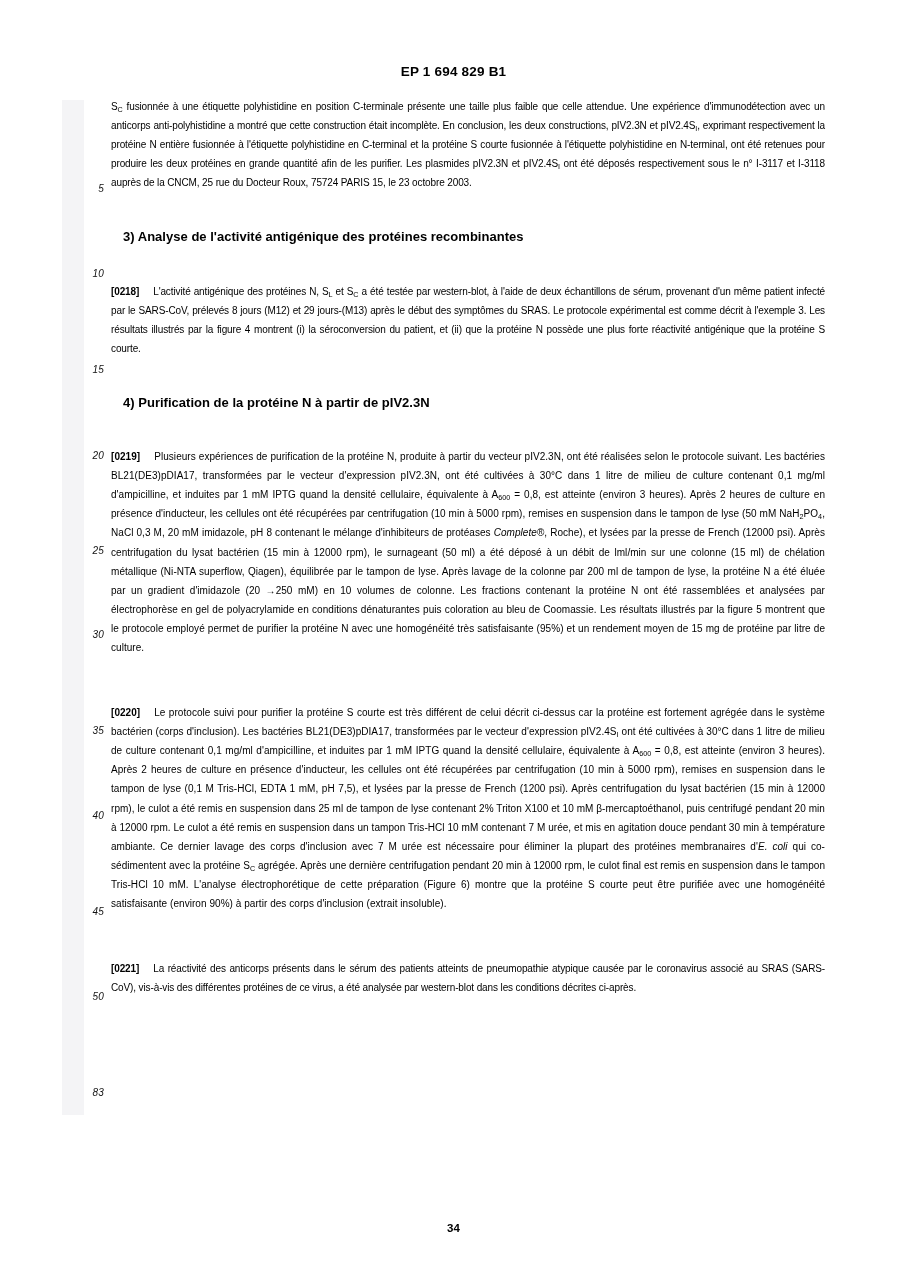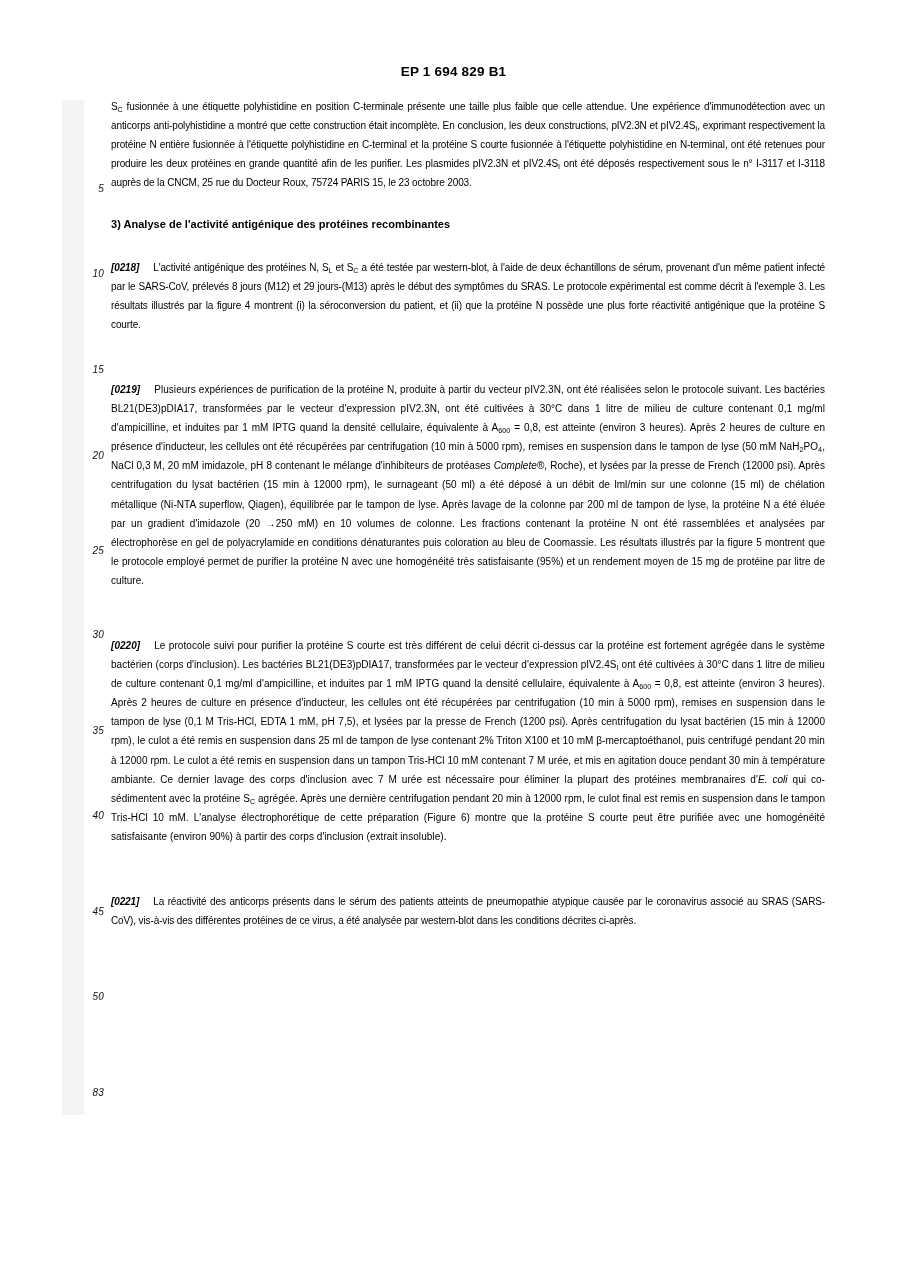--- a/index.html
+++ b/index.html
@@ -78,31 +78,30 @@
     text-align: justify;
     text-justify: inter-word;
     letter-spacing: 0.05px;
   }
   p.body.tight {
     letter-spacing: -0.12px;
   }
   .gap-l  { height: 23px; }
 
   h3.sec {
-    margin: 0;
-    font-size: 11px;
+    margin: 12px;
+    font-size: 13px;
     font-weight: bold;
     line-height: 19.1px;
     letter-spacing: 0.02px;
   }
   h3.sec .u { text-decoration: underline; }
 
   .pnum {
     font-weight: bold;
-    font-style: italic;
   }
   .indent { display: inline-block; width: 14px; }
 
   i.it { font-style: italic; }
 
   sub {
     font-size: 0.72em;
     vertical-align: -0.22em;
     line-height: 0;
   }
@@ -148,20 +147,21 @@
     <div class="gap-l"></div>
 
     <h3 class="sec">3) Analyse de l'activité antigénique des protéines recombinantes</h3>
 
     <div class="gap-l"></div>
 
     <p class="body tight"><span class="pnum">[0218]</span><span class="indent"></span>L'activité antigénique des protéines N, S<sub>L</sub> et S<sub>C</sub> a été testée par western-blot, à l'aide de deux échantillons de sérum, provenant d'un même patient infecté par le SARS-CoV, prélevés 8 jours (M12) et 29 jours-(M13) après le début des symptômes du SRAS. Le protocole expérimental est comme décrit à l'exemple 3. Les résultats illustrés par la figure 4 montrent (i) la séroconversion du patient, et (ii) que la protéine N possède une plus forte réactivité antigénique que la protéine S courte.</p>
 
     <div class="gap-l"></div>
 
+    <h3 class="sec">4) Purification de la protéine N à partir de pIV2.3N</h3>
 
     <div class="gap-l"></div>
 
     <p class="body"><span class="pnum">[0219]</span><span class="indent"></span>Plusieurs expériences de purification de la protéine N, produite à partir du vecteur pIV2.3N, ont été réalisées selon le protocole suivant. Les bactéries BL21(DE3)pDIA17, transformées par le vecteur d'expression pIV2.3N, ont été cultivées à 30°C dans 1 litre de milieu de culture contenant 0,1 mg/ml d'ampicilline, et induites par 1 mM IPTG quand la densité cellulaire, équivalente à A<sub>600</sub> = 0,8, est atteinte (environ 3 heures). Après 2 heures de culture en présence d'inducteur, les cellules ont été récupérées par centrifugation (10 min à 5000 rpm), remises en suspension dans le tampon de lyse (50 mM NaH<sub>2</sub>PO<sub>4</sub>, NaCl 0,3 M, 20 mM imidazole, pH 8 contenant le mélange d'inhibiteurs de protéases <i class="it">Complete</i>®, Roche), et lysées par la presse de French (12000 psi). Après centrifugation du lysat bactérien (15 min à 12000 rpm), le surnageant (50 ml) a été déposé à un débit de lml/min sur une colonne (15 ml) de chélation métallique (Ni-NTA superflow, Qiagen), équilibrée par le tampon de lyse. Après lavage de la colonne par 200 ml de tampon de lyse, la protéine N a été éluée par un gradient d'imidazole (20 →250 mM) en 10 volumes de colonne. Les fractions contenant la protéine N ont été rassemblées et analysées par électrophorèse en gel de polyacrylamide en conditions dénaturantes puis coloration au bleu de Coomassie. Les résultats illustrés par la figure 5 montrent que le protocole employé permet de purifier la protéine N avec une homogénéité très satisfaisante (95%) et un rendement moyen de 15 mg de protéine par litre de culture.</p>
 
     <div class="gap-l"></div>
 
 
     <div class="gap-l"></div>
 
@@ -169,14 +169,15 @@
 
     <div class="gap-l"></div>
 
 
     <div class="gap-l"></div>
 
     <p class="body tight"><span class="pnum">[0221]</span><span class="indent"></span>La réactivité des anticorps présents dans le sérum des patients atteints de pneumopathie atypique causée par le coronavirus associé au SRAS (SARS-CoV), vis-à-vis des différentes protéines de ce virus, a été analysée par western-blot dans les conditions décrites ci-après.</p>
 
   </div>
 
+  <div class="footer">34</div>
 
 </div>
 
 </body></html>

